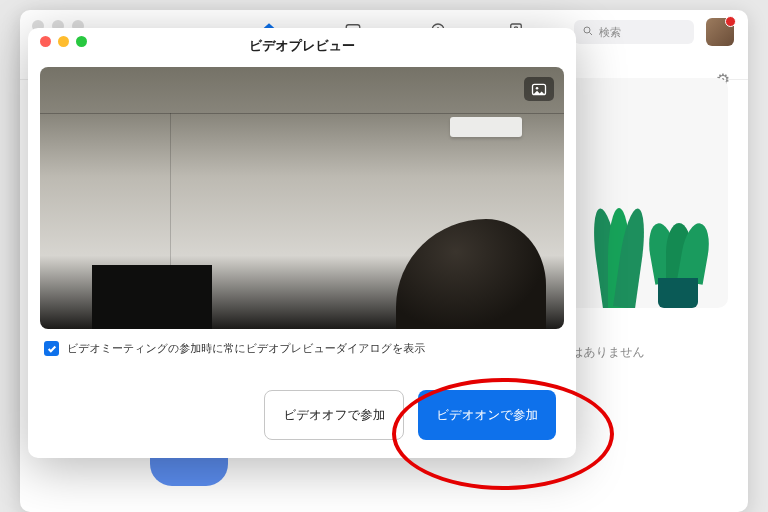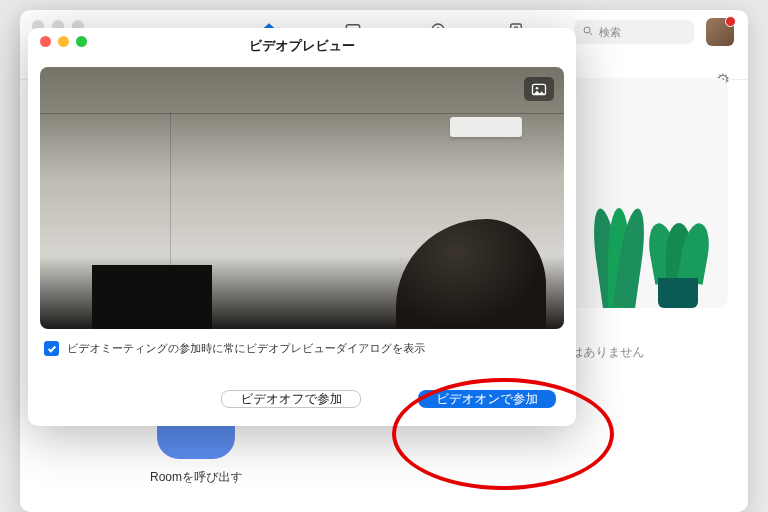--- a/index.html
+++ b/index.html
@@ -48,23 +48,23 @@
   .wall-line{position:absolute;top:46px;bottom:0;left:130px;width:1px;background:rgba(0,0,0,.18);}
   .ac{position:absolute;right:42px;top:50px;width:72px;height:20px;background:#ececea;border-radius:3px;box-shadow:0 2px 3px rgba(0,0,0,.15);}
   .desk{position:absolute;left:52px;bottom:0;width:120px;height:64px;background:#0e0e0d;}
   .person{position:absolute;right:18px;bottom:0;width:150px;height:110px;background:radial-gradient(ellipse at 40% 30%,#3a342d,#181511 70%);border-radius:60% 40% 0 0 / 80% 60% 0 0;}
   .vswitch{position:absolute;right:10px;top:10px;width:30px;height:24px;background:rgba(0,0,0,.45);border-radius:5px;display:flex;align-items:center;justify-content:center;}
   .vswitch svg{fill:#fff;}
   .chkrow{display:flex;align-items:center;gap:8px;margin:12px 16px 0;font-size:11px;color:#333;}
   .chk{width:15px;height:15px;border-radius:3px;background:#0e71eb;display:flex;align-items:center;justify-content:center;}
   .chk svg{stroke:#fff;stroke-width:2.5;fill:none;}
   .btnrow{display:flex;justify-content:flex-end;gap:14px;padding:34px 20px 18px;}
-  .btn{height:18px;padding:0 18px;border-radius:8px;font-size:12.5px;display:flex;align-items:center;justify-content:center;cursor:pointer;}
+  .btn{height:50px;padding:0 18px;border-radius:8px;font-size:12.5px;display:flex;align-items:center;justify-content:center;cursor:pointer;}
   .btn-sec{border:1px solid #c6c6c6;background:#fff;color:#222;}
-  .btn-pri{background:#0e71eb;color:#fff;min-width:130px;font-weight:500;margin-left:43px;}
+  .btn-pri{background:#0e71eb;color:#fff;min-width:130px;font-weight:500;}
   
   .annot{position:absolute;left:392px;top:378px;width:222px;height:112px;border:4px solid #e40000;border-radius:50%;z-index:20;pointer-events:none;}
 </style>
 </head>
 <body>
 
 <div class="app-window">
   <div class="traffic">
       <span></span>
       <span></span>
@@ -135,21 +135,20 @@
             <div class="pot"></div>
           </div>
         <div class="datebadge">日</div>
       </div>
       <div class="noevent">はありません</div>
     </div>
   </div>
 
   <div class="room-btn">
     <div class="bub"></div>
-    <div class="txt">Roomを呼び出す</div>
   </div>
 </div>
 
 <div class="dialog">
   <div class="traffic2">
       <span class="tr-r"></span>
       <span class="tr-y"></span>
       <span class="tr-g"></span>
     </div>
   <div class="dtitle">ビデオプレビュー</div>

